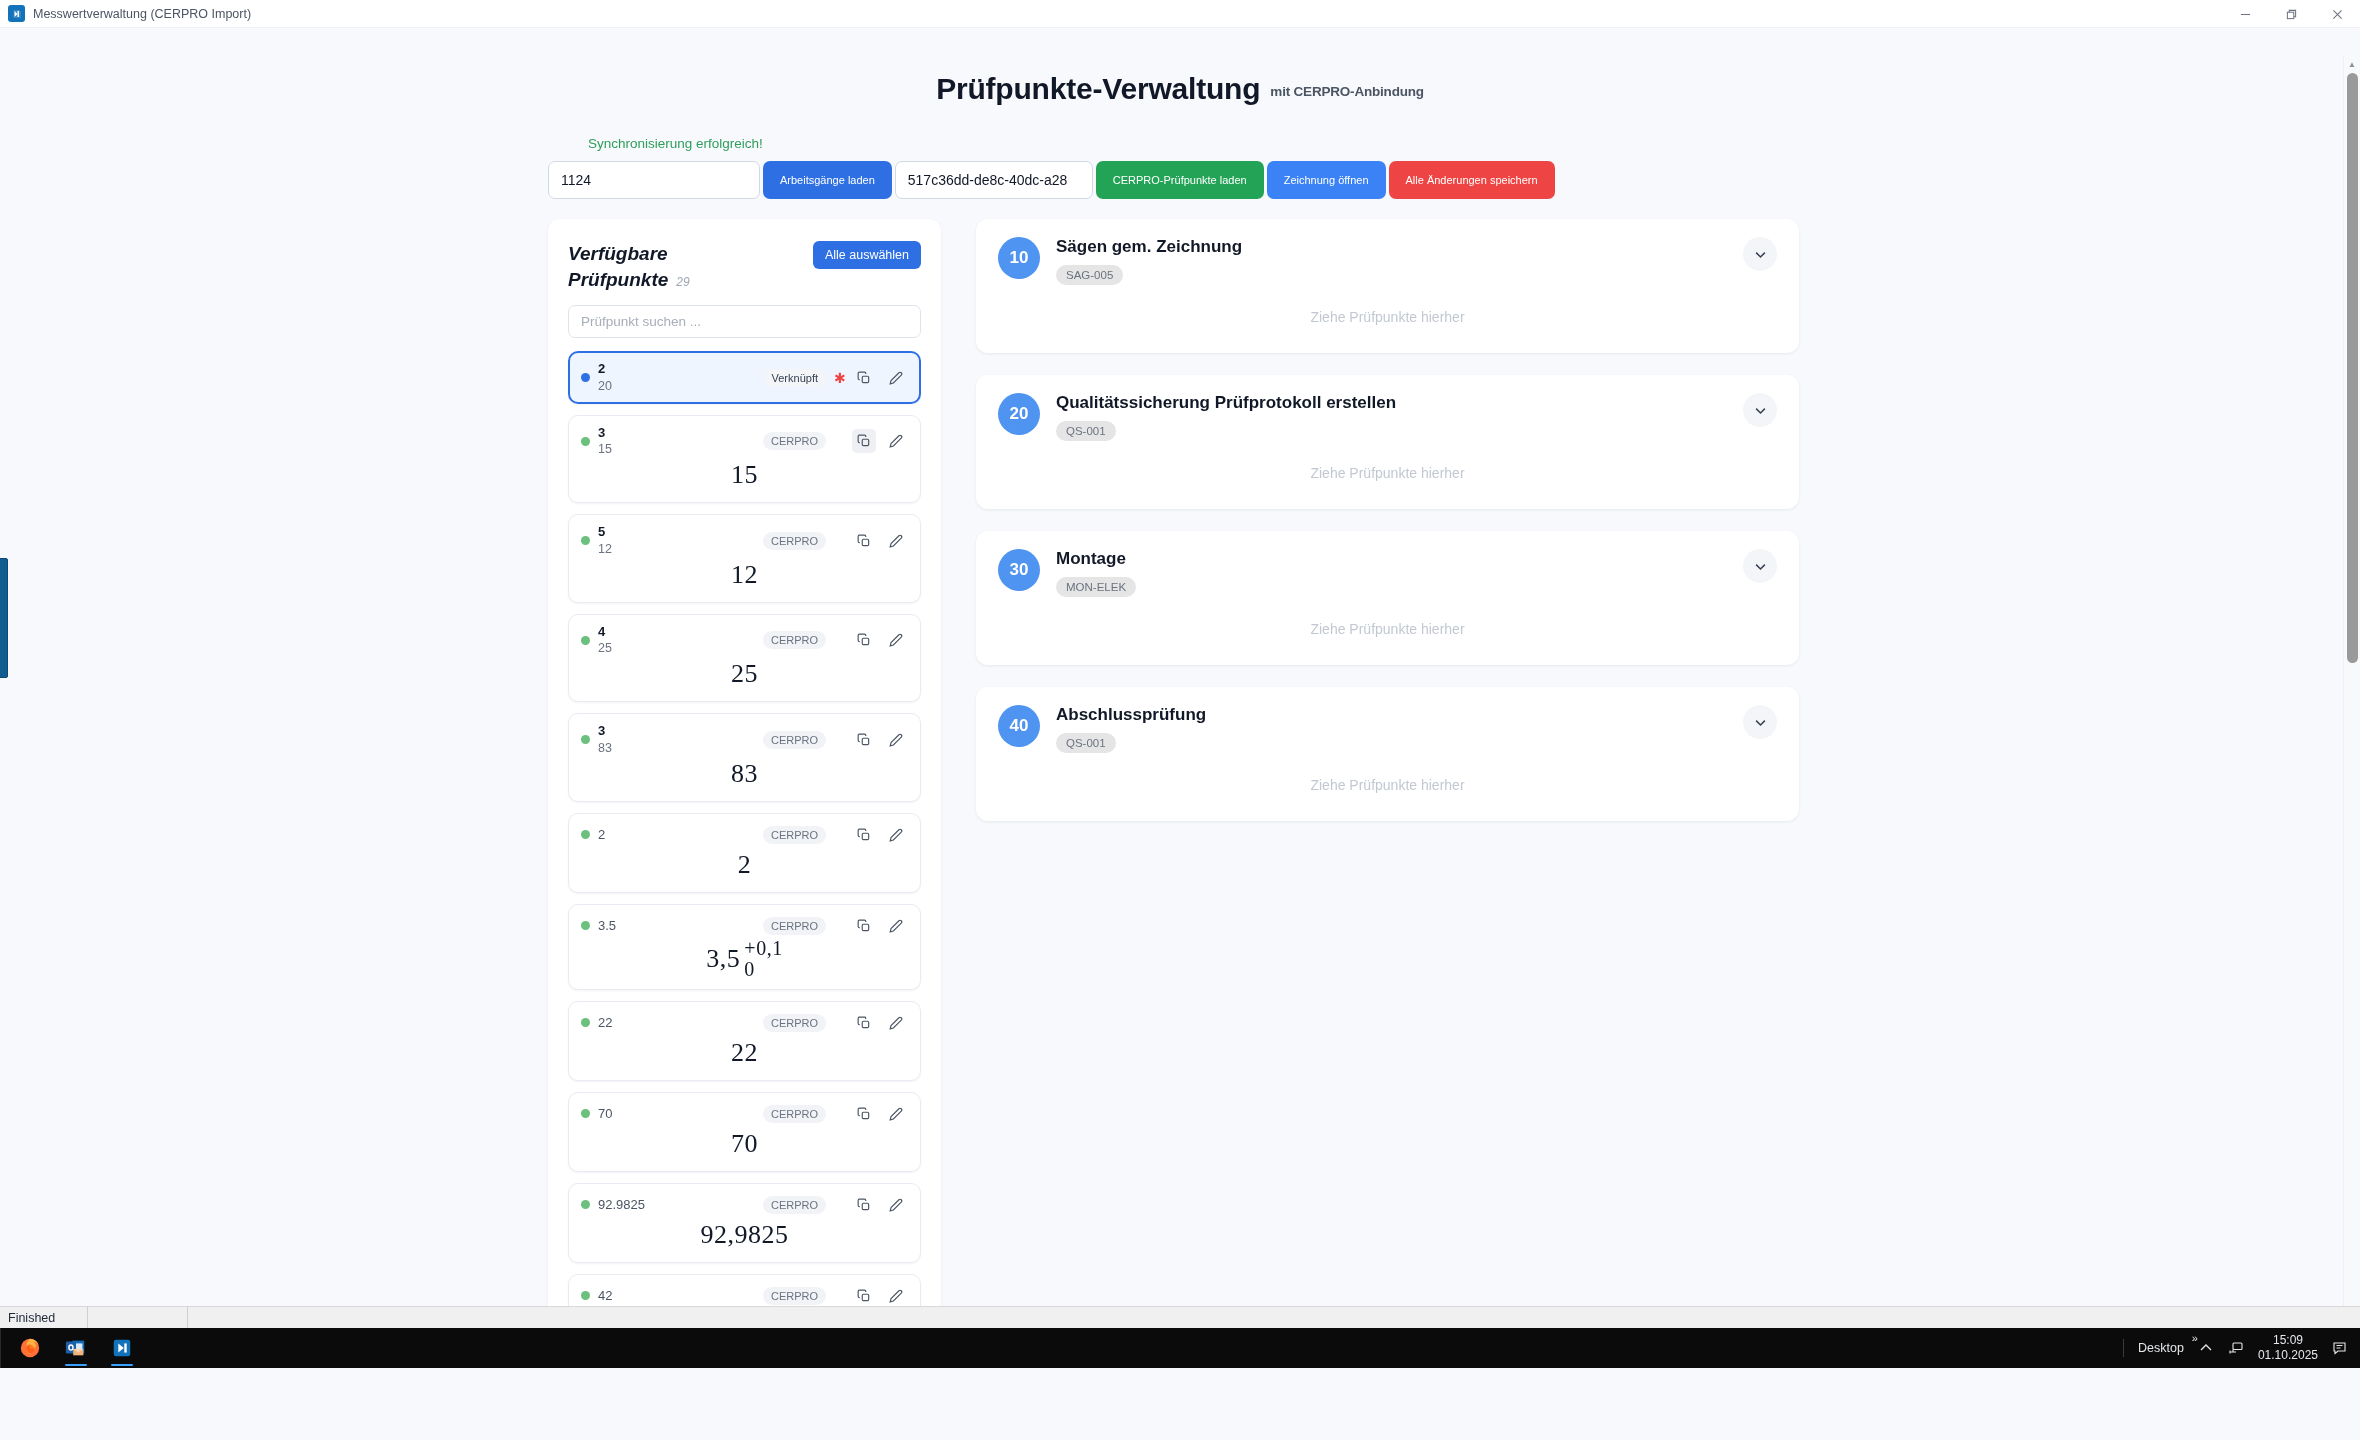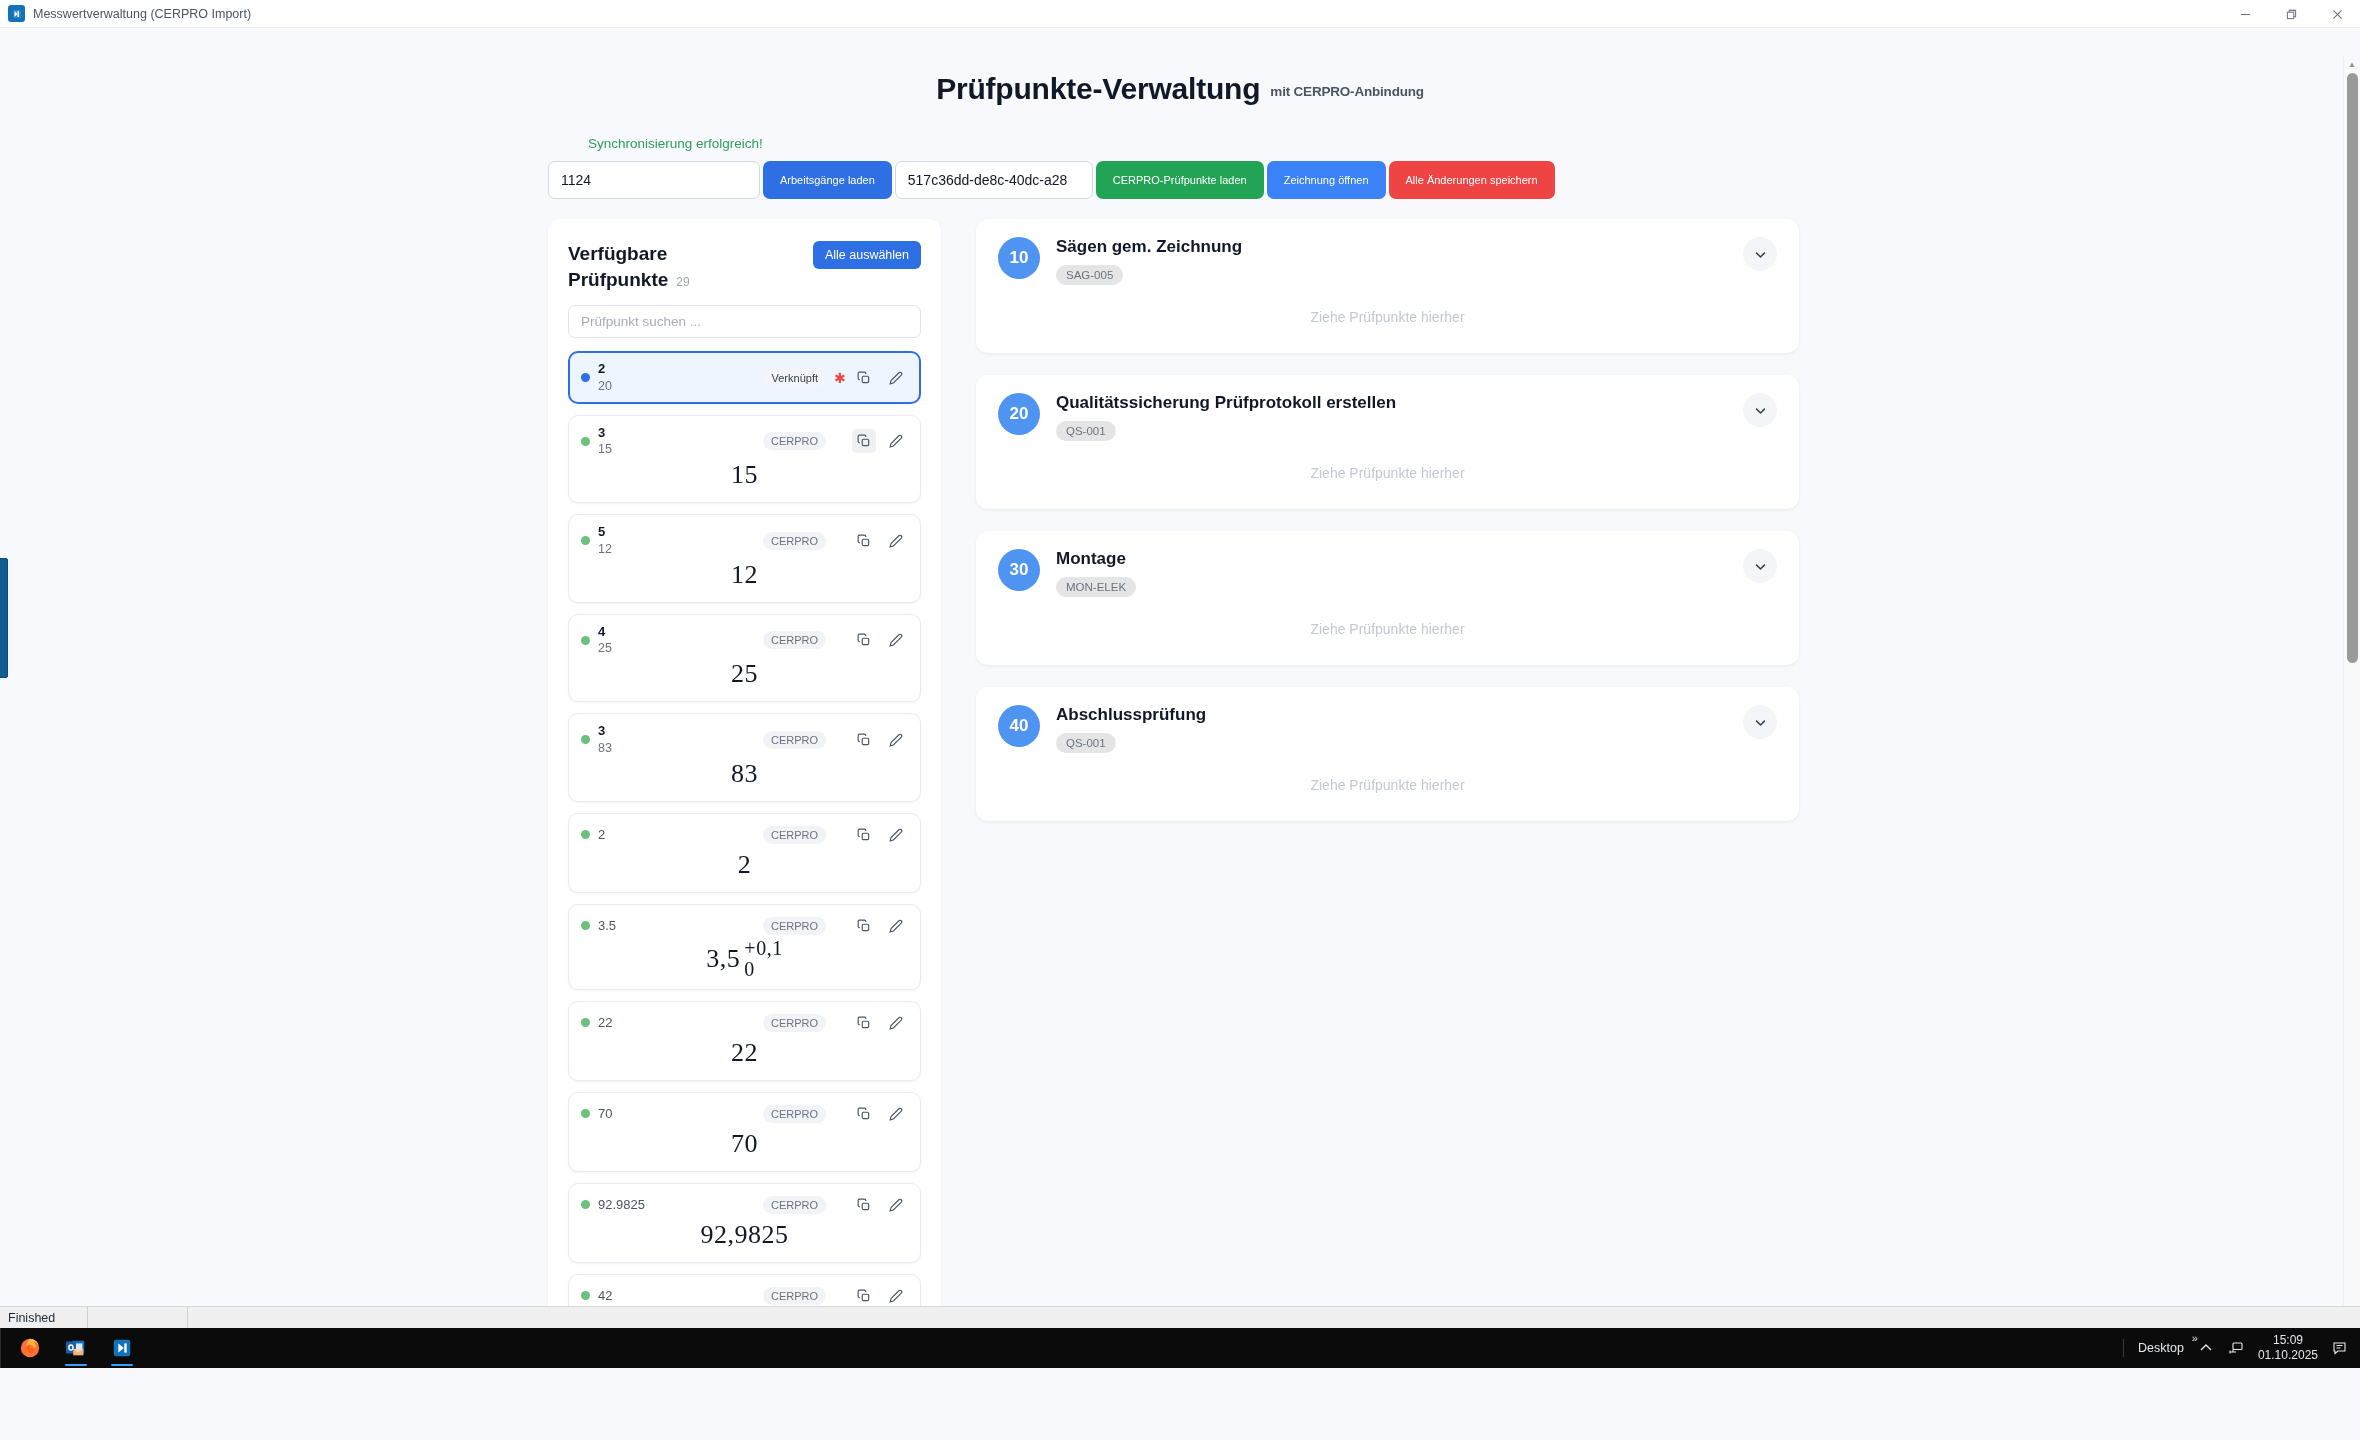--- a/index.html
+++ b/index.html
@@ -49,21 +49,21 @@
   .btn-darkblue{background:#ef4444;}
 
   
   .cols{display:flex;gap:35px;padding:0 0 0 548px;margin-top:20px;align-items:flex-start;}
 
   .leftpanel{
     width:393px;background:#fff;border-radius:12px;padding:22px 20px 0 20px;
     box-shadow:0 1px 3px rgba(16,24,40,.06);height:1145px;overflow:hidden;position:relative;
   }
   .lp-head{display:flex;justify-content:space-between;align-items:flex-start;}
-  .lp-title{font-size:19px;font-weight:bold;line-height:1.35;color:#111827;max-width:200px;}
+  .lp-title{font-size:19px;font-weight:bold;line-height:1.35;color:#111827;max-width:200px;font-style:italic;}
   .lp-count{font-size:12px;color:#9aa4b2;font-weight:normal;margin-left:8px;}
   .selall{
     background:#2f6fe4;color:#fff;border:none;border-radius:6px;font-size:12.5px;
     padding:7px 12px;cursor:pointer;font-family:inherit;white-space:nowrap;
   }
   .search{
     margin-top:13px;width:100%;height:33px;border:1px solid #dfe4ec;border-radius:7px;
     padding:0 12px;font-size:13.5px;font-family:inherit;color:#111827;outline:none;background:#fff;
   }
   .search::placeholder{color:#a7aeba;}

